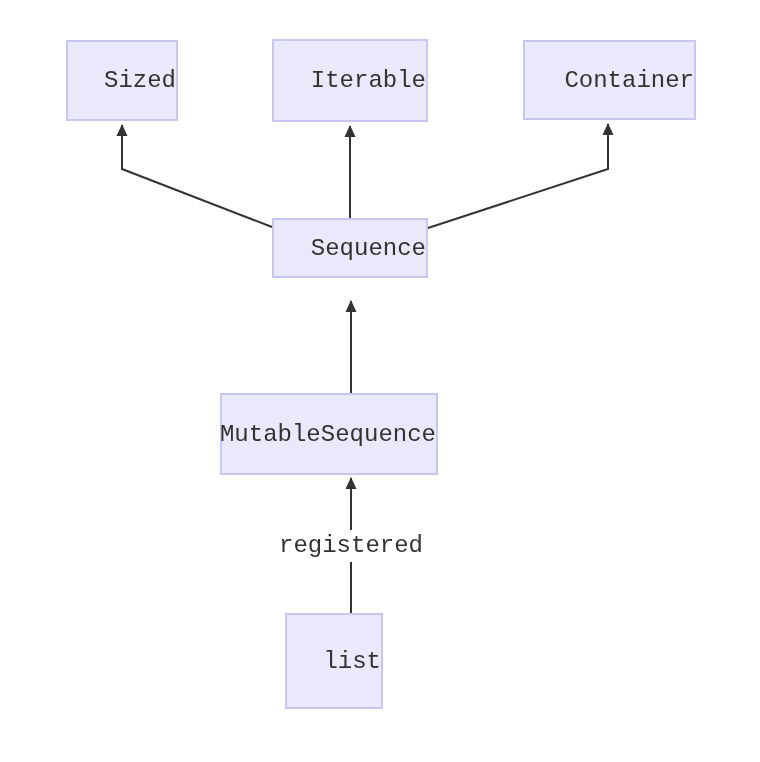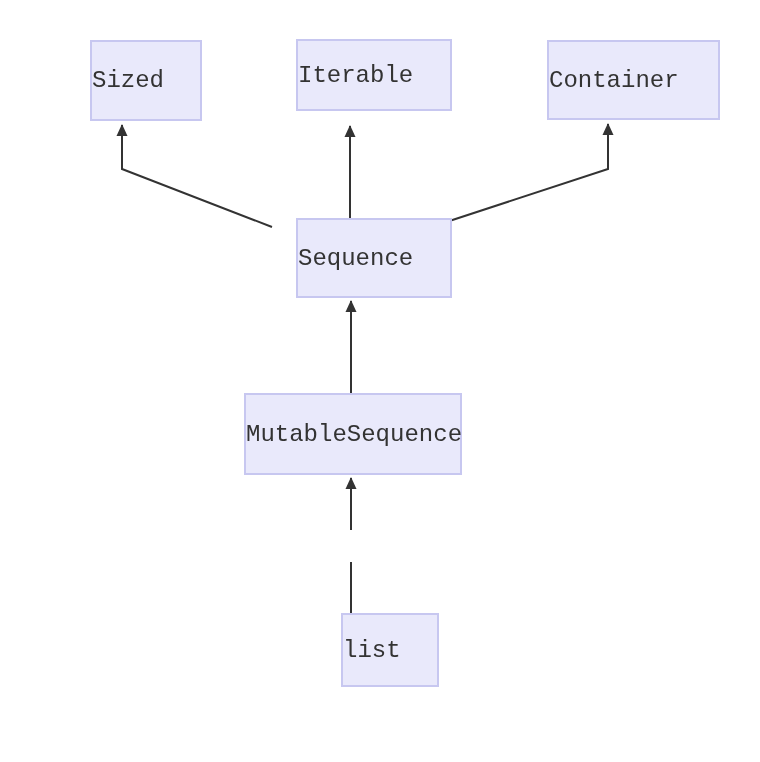--- a/index.html
+++ b/index.html
@@ -27,22 +27,21 @@
     stroke: #333333;
     stroke-width: 2;
   }
   .node {
     position: absolute;
     box-sizing: border-box;
     background: #e9e9fb;
     border: 2px solid #c7c7f0;
     display: flex;
     align-items: center;
-    justify-content: flex-start;
-    margin-left: 24px;
+    justify-content: flex-end;
   }
   .node-label {
     font-size: 24px;
     color: #333333;
     white-space: nowrap;
   }
   .edge-label {
     position: absolute;
     transform: translateX(-50%);
     font-size: 24px;
@@ -73,34 +72,35 @@
     <polyline class="edge" points="351,393 351,301" marker-end="url(#arrow)"></polyline>
 
     <polyline class="edge" points="351,613 351,562"></polyline>
     <polyline class="edge" points="351,530 351,478" marker-end="url(#arrow)"></polyline>
   </svg>
 
   <div class="node" style="left:66px; top:40px; width:112px; height:81px;">
     <span class="node-label">Sized</span>
   </div>
 
-  <div class="node" style="left:272px; top:39px; width:156px; height:72px;">
+  <div class="node" style="left:272px; top:39px; width:156px; height:83px;">
     <span class="node-label">Iterable</span>
   </div>
 
   <div class="node" style="left:523px; top:40px; width:173px; height:80px;font-family:Liberation Mono, monospace;">
     <span class="node-label">Container</span>
   </div>
 
-  <div class="node" style="left:272px; top:218px; width:156px; height:80px;">
+  <div class="node" style="left:272px; top:218px; width:156px; height:60px;">
     <span class="node-label">Sequence</span>
   </div>
 
   <div class="node" style="left:220px; top:393px; width:218px; height:82px;">
     <span class="node-label">MutableSequence</span>
   </div>
 
-  <div class="node" style="left:317px; top:613px; width:98px; height:74px;">
+  <div class="node" style="left:285px; top:613px; width:98px; height:96px;">
     <span class="node-label">list</span>
   </div>
 
+  <div class="edge-label" style="left:351px; top:532px;">registered</div>
 
 </div>
 
 </body></html>

